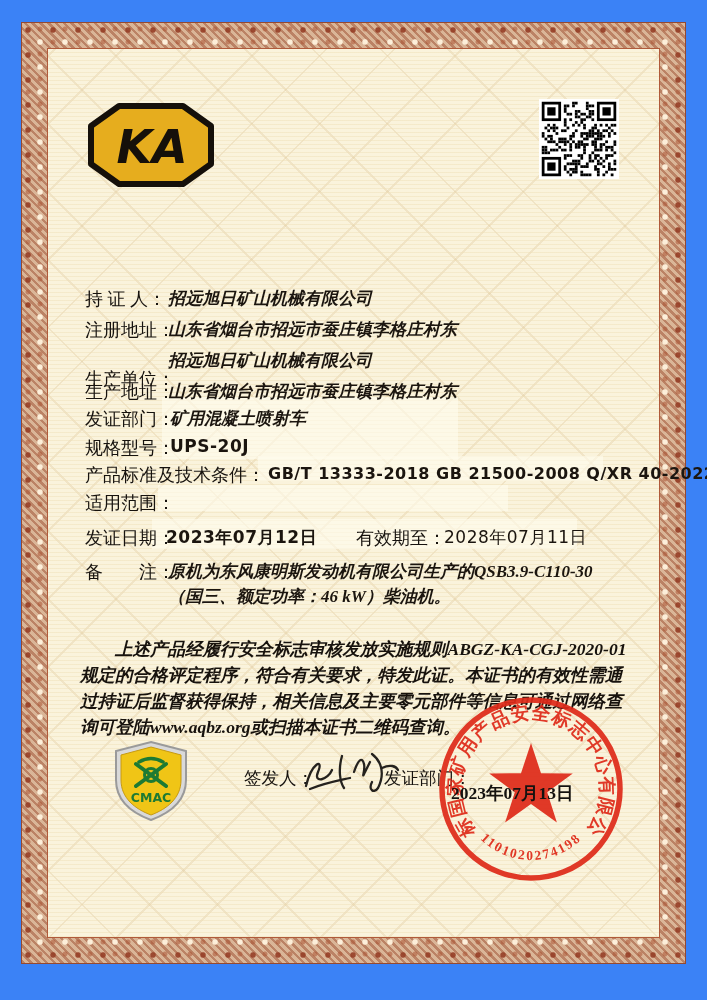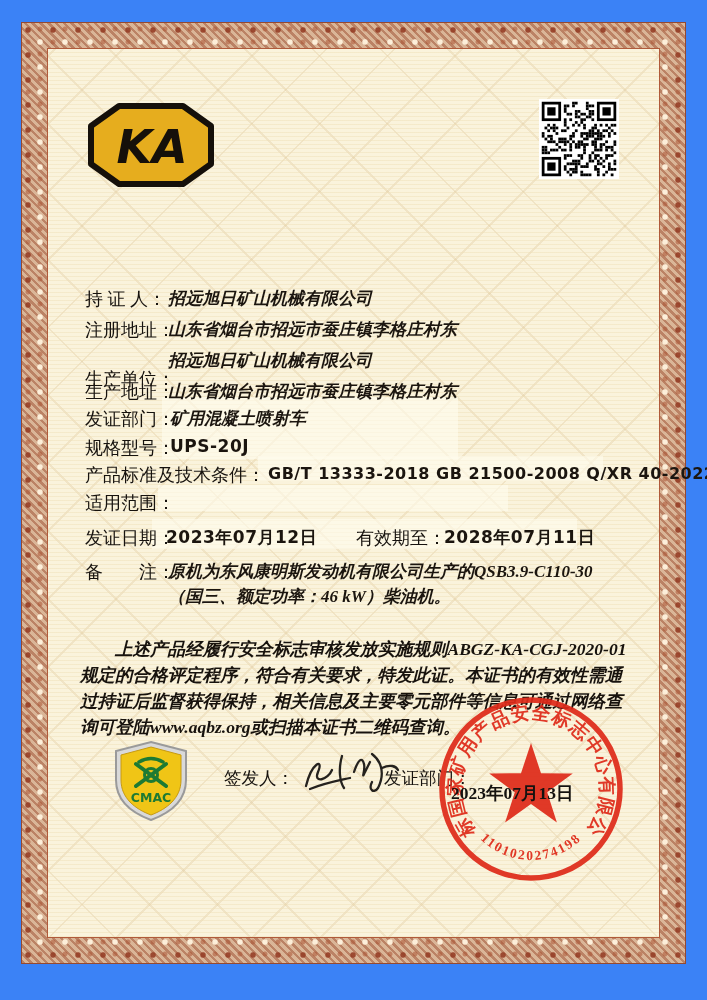--- a/index.html
+++ b/index.html
@@ -321,40 +321,40 @@
   <div class="fvalue sans" style="left:170px;top:436px;">UPS-20J</div>
 
   <div class="flabel" style="left:85px;top:463px;">产品标准及技术条件：</div>
   <div class="fvalue sans" style="left:268px;top:464px;font-size:16px;">GB/T 13333-2018 GB 21500-2008 Q/XR 40-2022</div>
 
   <div class="flabel" style="left:85px;top:491px;">适用范围：</div>
 
   <div class="flabel" style="left:85px;top:526px;">发证日期：</div>
   <div class="fvalue sans" style="left:166px;top:526px;font-weight:600;">2023年07月12日</div>
   <div class="flabel" style="left:356px;top:526px;">有效期至：</div>
-  <div class="fvalue sans" style="left:444px;top:526px;font-weight:700;">2028年07月11日</div>
+  <div class="fvalue sans" style="left:444px;top:526px;font-weight:400;">2028年07月11日</div>
 
   <div class="flabel" style="left:85px;top:560px;">备　　注：</div>
   <div class="remark-val">原机为东风康明斯发动机有限公司生产的QSB3.9-C110-30（国三、额定功率：46 kW）柴油机。</div>
 
   <div class="statement">上述产品经履行安全标志审核发放实施规则ABGZ-KA-CGJ-2020-01规定的合格评定程序，符合有关要求，特发此证。本证书的有效性需通过持证后监督获得保持，相关信息及主要零元部件等信息可通过网络查询可登陆www.aqbz.org或扫描本证书二维码查询。</div>
 
   <svg class="abs" style="left:112px;top:740px;" width="78" height="82" viewBox="0 0 78 82">
     <path d="M39 2 L74 11 L74 40 C74 61 58 73 39 80 C20 73 4 61 4 40 L4 11 Z" fill="#d9d9d9" stroke="#9a9a9a" stroke-width="2"></path>
     <path d="M39 7 L69 15 L69 40 C69 58 55 69 39 75 C23 69 9 58 9 40 L9 15 Z" fill="#f0c516" stroke="#c79a10" stroke-width="1"></path>
     <g stroke="#1d7a33" stroke-width="4" stroke-linecap="round">
       <line x1="24" y1="24" x2="54" y2="46"></line>
       <line x1="54" y1="24" x2="24" y2="46"></line>
       <path d="M27 22 Q39 15 51 22" fill="none" stroke-width="3.5"></path>
     </g>
     <circle cx="39" cy="35" r="6.5" fill="none" stroke="#1d7a33" stroke-width="3"></circle>
     <text x="39" y="62" text-anchor="middle" font-family="DejaVu Sans, sans-serif" font-size="12.5" font-weight="bold" fill="#1d7a33">CMAC</text>
   </svg>
 
-  <div class="sig-label" style="left:224px;top:766px;">签发人：</div>
+  <div class="sig-label" style="left:244px;top:766px;">签发人：</div>
   <svg class="abs" style="left:298px;top:742px;" width="104" height="56" viewBox="0 0 104 56">
     <g fill="none" stroke="#25221e" stroke-width="2.3" stroke-linecap="round">
       <path d="M8 44 C14 20 26 16 20 30 C15 42 30 38 34 28"></path>
       <path d="M12 47 C30 40 44 38 52 36"></path>
       <path d="M44 14 C40 28 42 40 46 46"></path>
       <path d="M56 30 C60 18 64 14 66 22 C68 30 60 44 72 20"></path>
       <path d="M74 12 C82 18 88 30 80 46 C76 52 70 48 74 40"></path>
       <path d="M84 26 C92 22 98 24 100 28"></path>
     </g>
   </svg>

